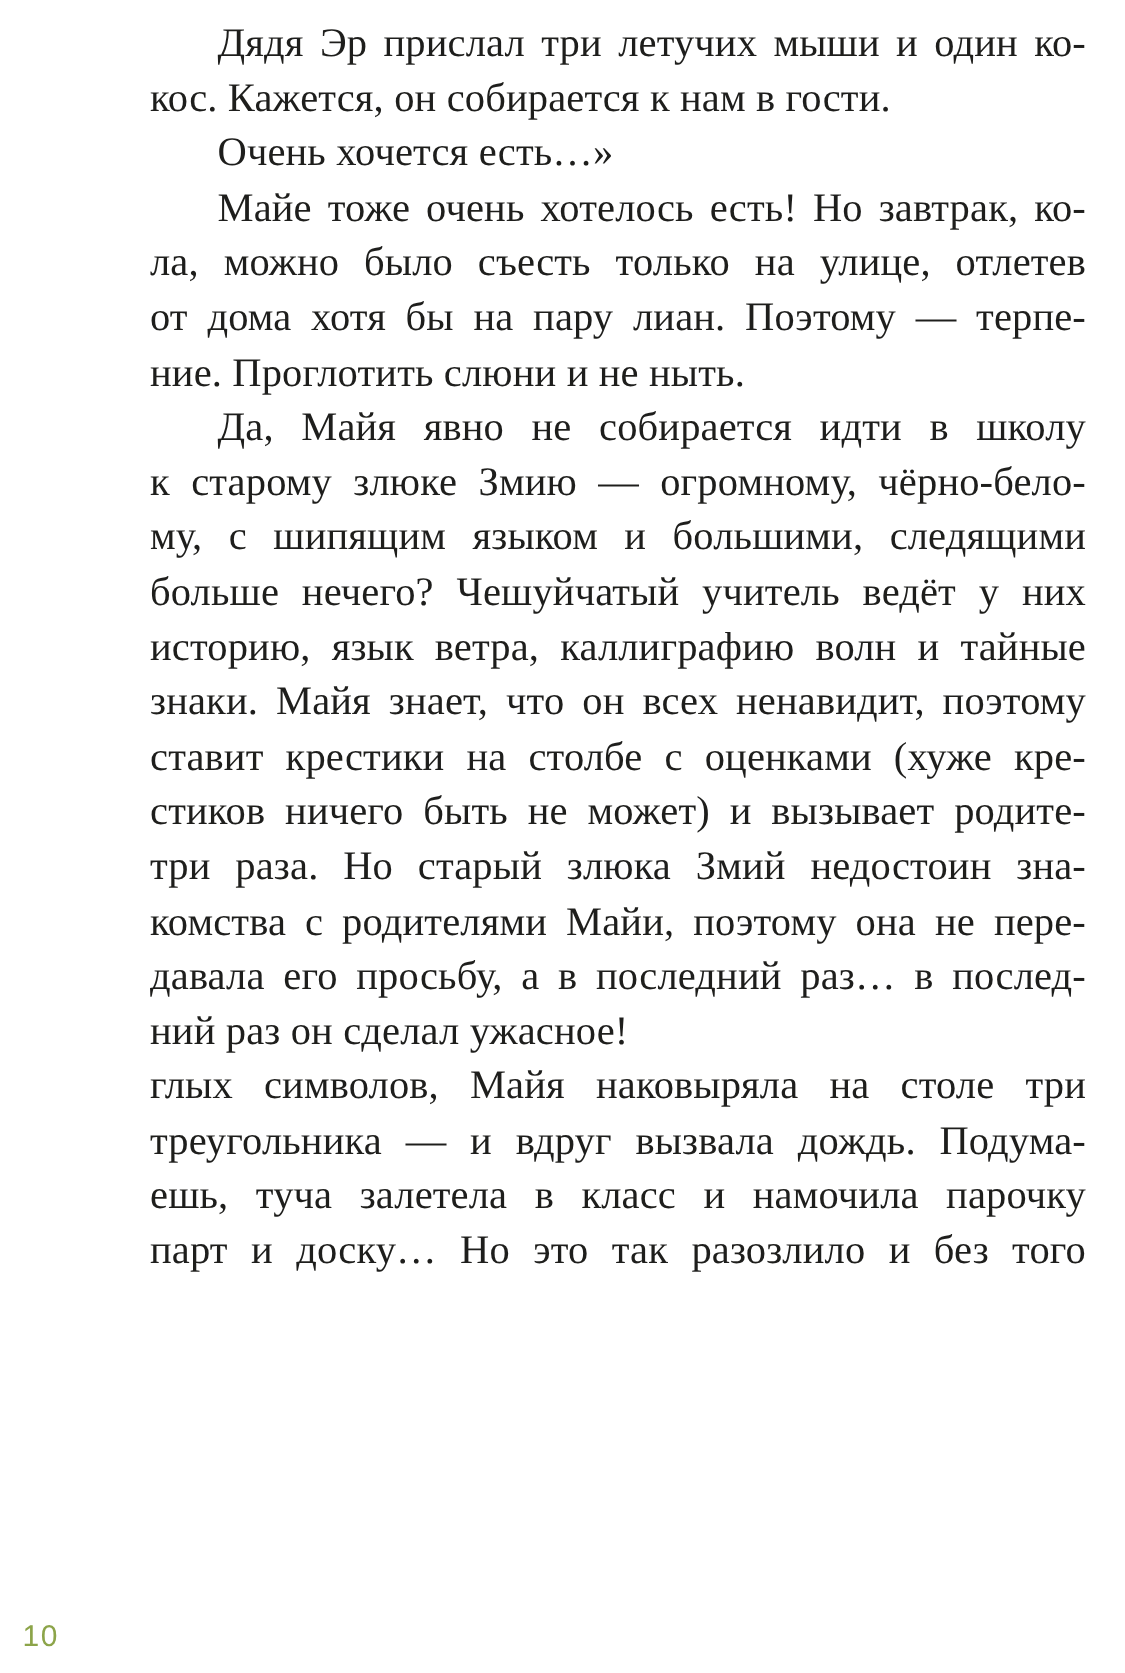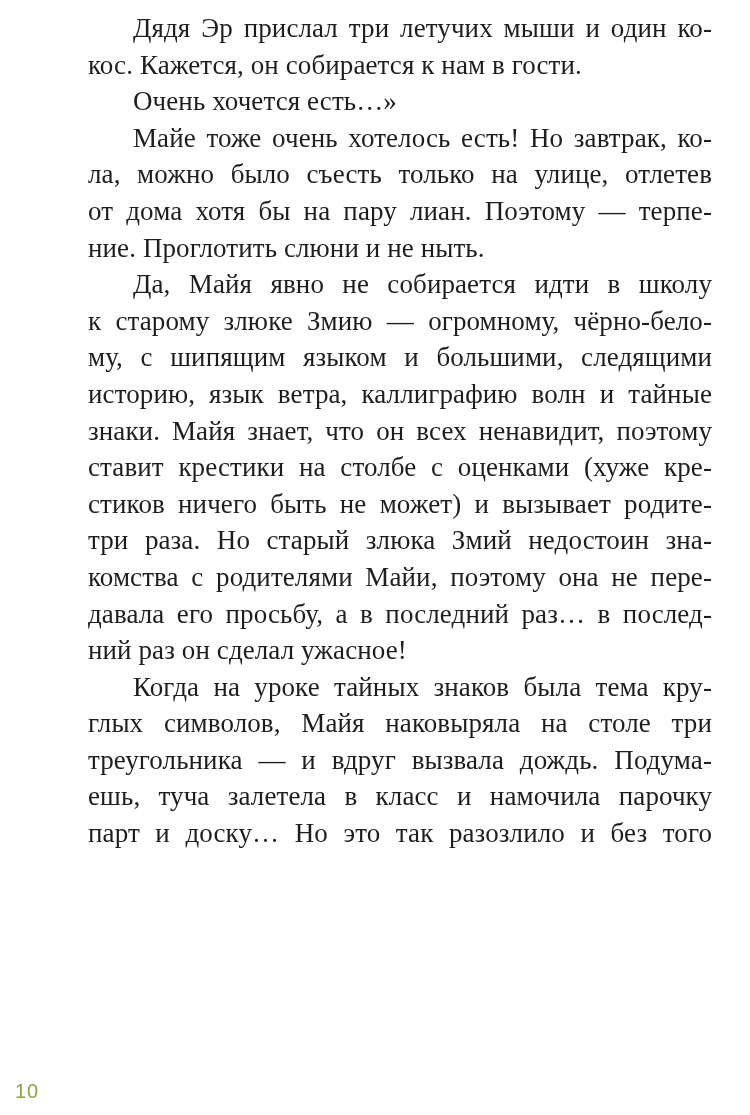--- a/index.html
+++ b/index.html
@@ -10,21 +10,21 @@
   .page {
     position: relative;
     width: 750px;
     height: 1115px;
     background: var(--page-bg, #ffffff);
     overflow: hidden;
     font-family: "Liberation Serif", serif;
   }
   .text-block {
     position: absolute;
-    left: 88px;
+    left: 100px;
     top: 10px;
     width: 624px;
     font-size: 27px;
     line-height: 36.6px;
     color: var(--text-color, #1e1e1c);
     letter-spacing: 0.1px;
   }
   .line {
     height: 36.6px;
     text-align: justify;
@@ -72,29 +72,29 @@
       <div class="line indent">Дядя Эр прислал три летучих мыши и один ко-</div>
       <div class="line last">кос. Кажется, он собирается к нам в гости.</div>
       <div class="line last indent">Очень хочется есть…»</div>
       <div class="line indent">Майе тоже очень хотелось есть! Но завтрак, ко-</div>
       <div class="line">ла, можно было съесть только на улице, отлетев</div>
       <div class="line">от дома хотя бы на пару лиан. Поэтому — терпе-</div>
       <div class="line last">ние. Проглотить слюни и не ныть.</div>
       <div class="line indent">Да, Майя явно не собирается идти в школу</div>
       <div class="line">к старому злюке Змию — огромному, чёрно-бело-</div>
       <div class="line">му, с шипящим языком и большими, следящими</div>
+      <div class="line">больше нечего? Чешуйчатый учитель ведёт у них</div>
       <div class="line">историю, язык ветра, каллиграфию волн и тайные</div>
       <div class="line">знаки. Майя знает, что он всех ненавидит, поэтому</div>
       <div class="line">ставит крестики на столбе с оценками (хуже кре-</div>
       <div class="line">стиков ничего быть не может) и вызывает родите-</div>
       <div class="line">три раза. Но старый злюка Змий недостоин зна-</div>
       <div class="line">комства с родителями Майи, поэтому она не пере-</div>
       <div class="line">давала его просьбу, а в последний раз… в послед-</div>
       <div class="line last">ний раз он сделал ужасное!</div>
-      <div class="line indent">Когда на уроке тайных знаков была тема кру-</div>
       <div class="line">глых символов, Майя наковыряла на столе три</div>
       <div class="line">треугольника — и вдруг вызвала дождь. Подума-</div>
       <div class="line">ешь, туча залетела в класс и намочила парочку</div>
       <div class="line">парт и доску… Но это так разозлило и без того</div>
     </div>
   <div class="footer">
     <span class="page-num">10</span>
   </div>
 </div>
 

